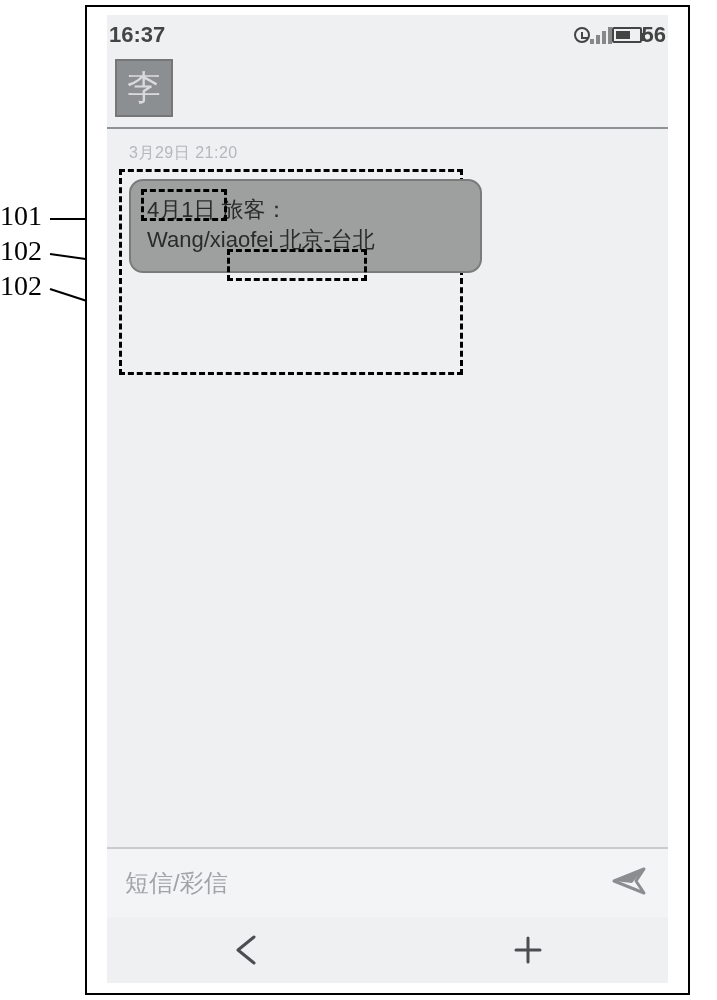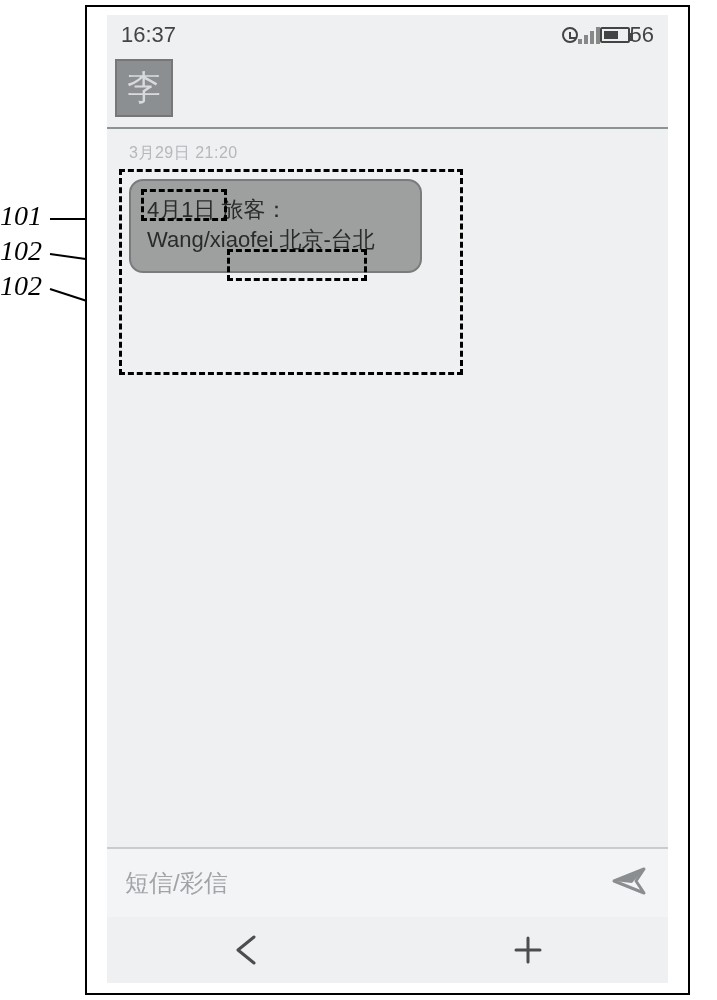--- a/index.html
+++ b/index.html
@@ -21,21 +21,20 @@
     border: 2px solid #000;
     background: #fff;
   }
 
   
   .callout {
     position: absolute;
     font-size: 28px;
     font-family: "Times New Roman", serif;
     color: #000;
-    font-style: italic;
   }
   .callout-line {
     position: absolute;
     background: #000;
     height: 2px;
   }
 
   
   .screen {
     position: absolute;
@@ -47,23 +46,24 @@
     flex-direction: column;
     background: #eef0f1;
   }
 
   
   .statusbar {
     height: 40px;
     display: flex;
     align-items: center;
     justify-content: space-between;
-    padding: 0 14px;
+    padding: 0 2px;
     font-size: 22px;
     color: #444;
+    font-weight: bold;
   }
   .statusbar .right { display: flex; align-items: center; }
   .statusbar .sig {
     display: inline-flex; align-items: flex-end; gap: 2px; height: 18px;
     filter: blur(0.5px); opacity: .6;
   }
   .statusbar .sig span { width: 4px; background: #444; }
   .statusbar .sig span:nth-child(1){height:5px}
   .statusbar .sig span:nth-child(2){height:9px}
   .statusbar .sig span:nth-child(3){height:13px}
@@ -118,21 +118,21 @@
     width: 344px;
     height: 206px;
     border: 3px dashed #000;
   }
 
   
   .bubble {
     position: absolute;
     left: 22px;
     top: 50px;
-    width: 293px;
+    width: 353px;
     background: #9ea0a0;
     border: 2px solid #7a7c7c;
     border-radius: 14px;
     padding: 14px 16px 16px 16px;
     color: #2a2a2a;
     font-size: 22px;
     line-height: 30px;
     word-break: break-all;
   }
   .bubble .row { white-space: nowrap; }

